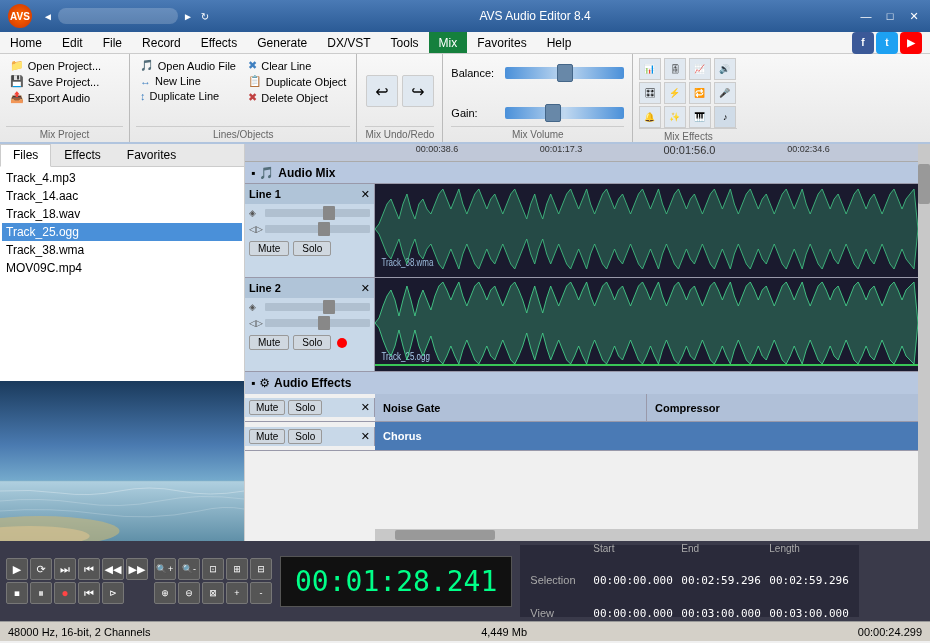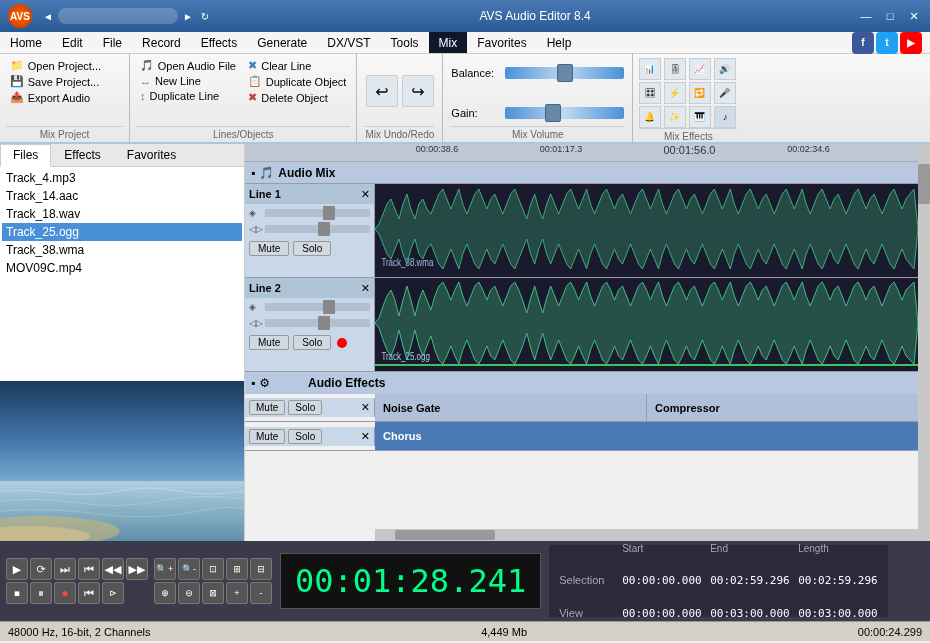--- a/index.html
+++ b/index.html
@@ -10,21 +10,21 @@
     .title-bar-left { display: flex; align-items: center; gap: 8px; }
     .title-bar-logo { width: 24px; height: 24px; background: radial-gradient(circle, #ff6600, #cc3300); border-radius: 50%; display: flex; align-items: center; justify-content: center; color: white; font-size: 10px; font-weight: bold; }
     .title-bar-btn { width: 16px; height: 16px; cursor: pointer; display: flex; align-items: center; justify-content: center; color: white; font-size: 11px; }
     .title-bar-title { font-size: 12px; }
     .nav-controls { display: flex; align-items: center; gap: 2px; }
     .nav-btn { padding: 1px 3px; font-size: 10px; color: white; cursor: pointer; }
 
     
     .menu-bar { background: #f5f5f5; border-bottom: 1px solid #ccc; display: flex; align-items: center; height: 22px; }
     .menu-item { padding: 2px 10px; font-size: 12px; cursor: pointer; height: 100%; display: flex; align-items: center; }
-    .menu-item.active { background: #0f172a; color: white; }
+    .menu-item.active { background: #15803d; color: white; }
 
     
     .ribbon { background: linear-gradient(to bottom, #f8f8f8, #e8e8e8); border-bottom: 2px solid #b0c4de; display: flex; height: 90px; }
     .ribbon-btn { display: flex; align-items: center; gap: 4px; padding: 1px 4px; font-size: 11px; cursor: pointer; white-space: nowrap; }
 
     
     .social-icons { margin-left: auto; display: flex; align-items: center; gap: 2px; padding-right: 8px; }
     .social-icon { width: 22px; height: 22px; border-radius: 4px; display: flex; align-items: center; justify-content: center; color: white; font-size: 10px; font-weight: bold; cursor: pointer; }
 
     
@@ -374,21 +374,21 @@
             </svg>
           </div>
         </div>
       </div>
 
       <div style="border-bottom:1px solid #99a;">
 
         <div style="background:#b8c8e0;padding:2px 6px;display:flex;align-items:center;gap:4px;height:22px;">
           <span style="cursor:pointer;">▪</span>
           <span>⚙</span>
-          <span style="font-size:12px;font-weight:bold;margin-left:34px;">Audio Effects</span>
+          <span style="font-size:12px;font-weight:bold;">Audio Effects</span>
         </div>
 
         <div style="display:flex;align-items:center;height:28px;border-bottom:1px solid #99a;">
           <div style="width:130px;background:#c8d8e8;border-right:1px solid #99a;display:flex;align-items:center;gap:3px;padding:2px 4px;flex-shrink:0;">
             <button style="padding:1px 6px;background:#d0d8e0;border:1px solid #999;border-radius:2px;font-size:10px;cursor:pointer;">Mute</button>
             <button style="padding:1px 6px;background:#d0d8e0;border:1px solid #999;border-radius:2px;font-size:10px;cursor:pointer;">Solo</button>
             <span style="margin-left:auto;cursor:pointer;font-size:11px;">✕</span>
           </div>
           <div style="flex:1;display:flex;height:100%;background:#b8c8e0;">
             <div style="flex:1;display:flex;align-items:center;padding:0 8px;font-size:11px;font-weight:bold;background:#b0c0d8;border-right:1px solid #99a;">Noise Gate</div>
@@ -452,21 +452,21 @@
     </div>
     <div style="display:flex;gap:2px;">
       <button style="width:22px;height:22px;background:#555;border:1px solid #777;border-radius:2px;color:white;font-size:9px;cursor:pointer;display:flex;align-items:center;justify-content:center;">⊕</button>
       <button style="width:22px;height:22px;background:#555;border:1px solid #777;border-radius:2px;color:white;font-size:9px;cursor:pointer;display:flex;align-items:center;justify-content:center;">⊖</button>
       <button style="width:22px;height:22px;background:#555;border:1px solid #777;border-radius:2px;color:white;font-size:9px;cursor:pointer;display:flex;align-items:center;justify-content:center;">⊠</button>
       <button style="width:22px;height:22px;background:#555;border:1px solid #777;border-radius:2px;color:white;font-size:9px;cursor:pointer;display:flex;align-items:center;justify-content:center;">+</button>
       <button style="width:22px;height:22px;background:#555;border:1px solid #777;border-radius:2px;color:white;font-size:9px;cursor:pointer;display:flex;align-items:center;justify-content:center;">-</button>
     </div>
   </div>
 
-  <div style="background:#111;color:#00ff88;font-size:32px;font-family:monospace;padding:8px 14px;border:1px solid #555;margin-left:6px;display:flex;align-items:center;">00:01:28.241</div>
+  <div style="background:#111;color:#00ff88;font-size:28px;font-family:monospace;padding:8px 14px;border:1px solid #555;margin-left:6px;display:flex;align-items:center;">00:01:28.241</div>
 
   <div style="background:#2a2a3a;color:#ccc;padding:4px 10px;font-size:11px;display:flex;flex-direction:column;gap:20px;margin-left:6px;height:72px;justify-content:center;">
     <div style="display:flex;gap:8px;align-items:center;">
       <span style="color:#888;min-width:55px;"></span>
       <span style="color:#aaa;min-width:80px;font-size:10px;">Start</span>
       <span style="color:#aaa;min-width:80px;font-size:10px;">End</span>
       <span style="color:#aaa;min-width:80px;font-size:10px;">Length</span>
     </div>
     <div style="display:flex;gap:8px;align-items:center;">
       <span style="color:#aaa;min-width:55px;font-size:11px;">Selection</span>

